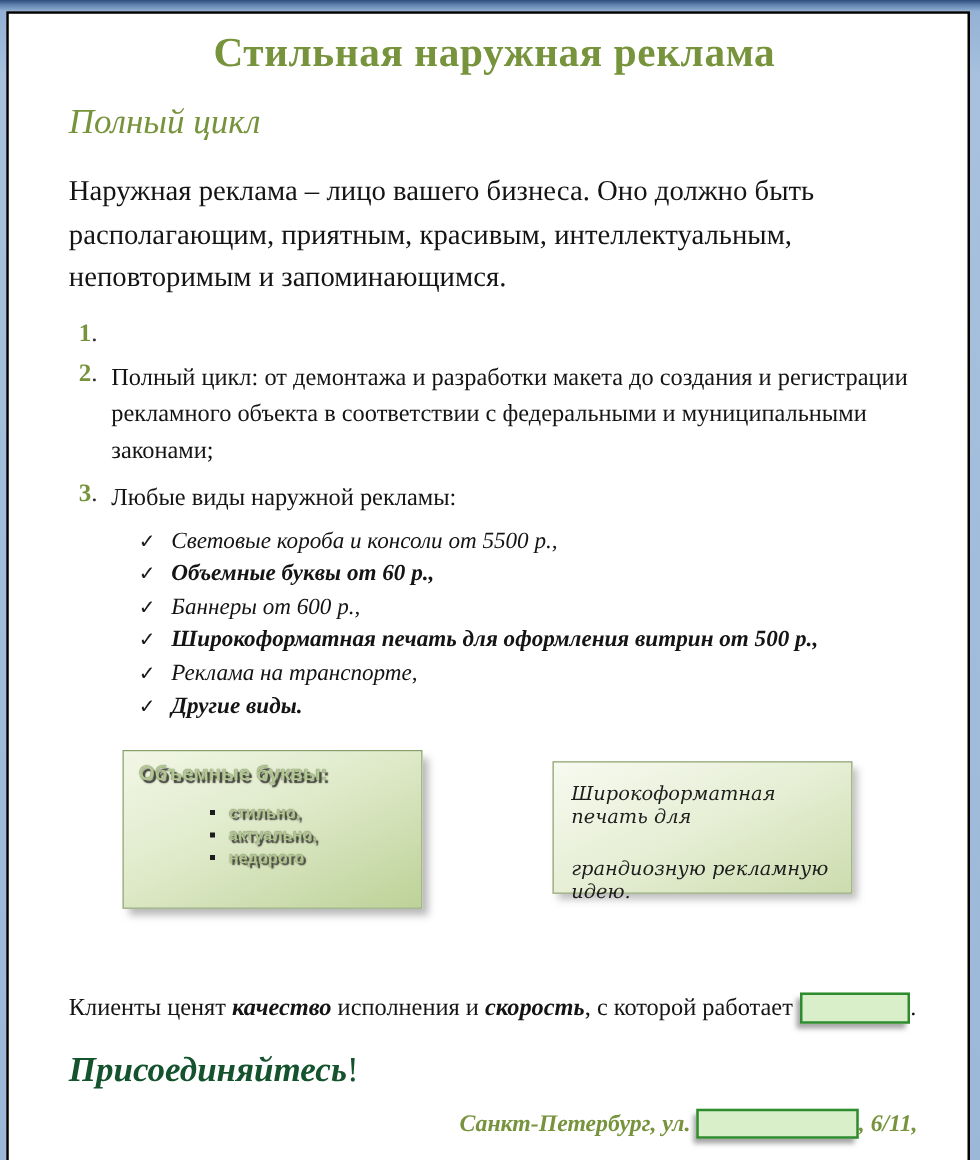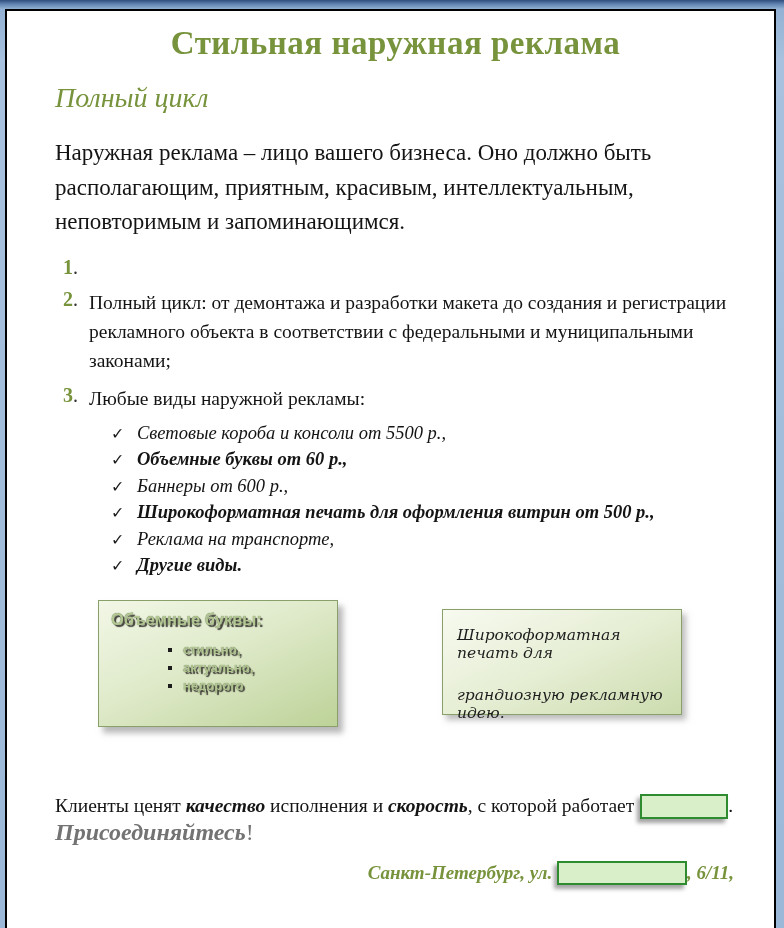--- a/index.html
+++ b/index.html
@@ -70,21 +70,21 @@
   .box-right .script-line {
     padding:0 14px; font-family:"DejaVu Serif", serif; font-style:italic;
     font-size:15.5px; color:#1d1d1d;
   }
   .box-right .script-line:first-child { padding-top:16px; }
   .box-right .script-line + .script-line { margin-top:24px; }
   .price-note { margin-top:32px; font-size:19.5px; color:#141414; }
   .clients-line { margin-top:54px; font-size:19.5px; color:#141414; }
   .clients-line .bi { font-weight:bold; font-style:italic; }
   .redact.clients { width:88px; height:25px; margin-left:6px; vertical-align:-7px; }
-  .join-line { font-size:24px; color:#737373; }
+  .join-line { margin-top:22px; font-size:28px; color:#14532d; }
   .join-line .bi { font-weight:bold; font-style:italic; }
   .footer {
     margin-top:14px; text-align:right; padding-right:2px;
     font-size:19px; font-weight:bold; font-style:italic; color:#77933c; line-height:1.42;
   }
   .redact.f1 { width:130px; height:24px; vertical-align:-6px; }
 </style>
 </head>
 <body>
 

